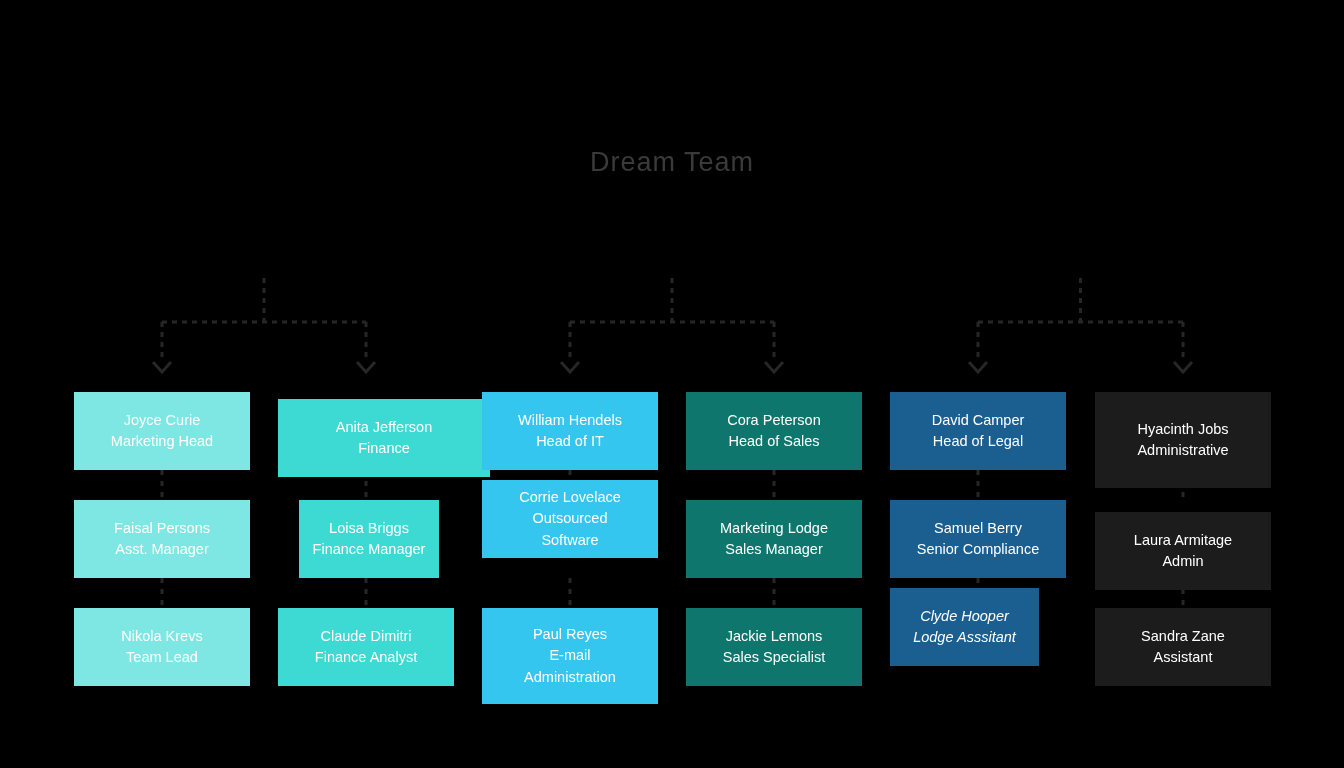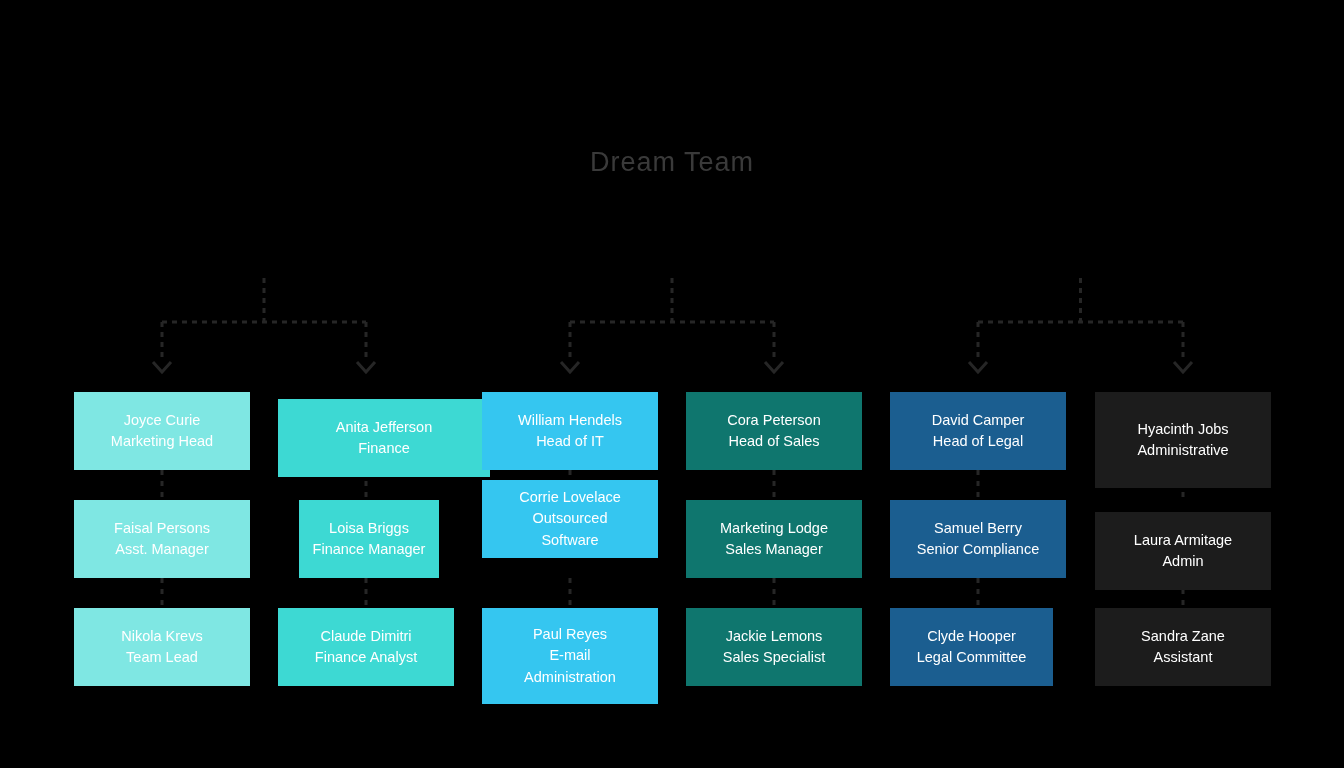--- a/index.html
+++ b/index.html
@@ -187,24 +187,24 @@
           <span class="nm">David Camper</span>
           <span class="rl">Head of Legal</span>
         </div>
       </div>
       <div class="node col4" style="left: 890px; top: 500px; width: 176px; height: 78px;">
         <div>
           <span class="nm">Samuel Berry</span>
           <span class="rl">Senior Compliance</span>
         </div>
       </div>
-      <div class="node col4" style="left: 890px; top: 608px; width: 163px; height: 78px;">
+      <div class="node col4" style="left: 890px; top: 588px; width: 149px; height: 78px; font-style: italic;">
         <div>
           <span class="nm">Clyde Hooper</span>
-          <span class="rl">Legal Committee</span>
+          <span class="rl">Lodge Asssitant</span>
         </div>
       </div>
       <div class="node col5" style="left: 1095px; top: 392px; width: 176px; height: 96px;">
         <div>
           <span class="nm">Hyacinth Jobs</span>
           <span class="rl">Administrative</span>
         </div>
       </div>
       <div class="node col5" style="left: 1095px; top: 512px; width: 176px; height: 78px;">
         <div>

